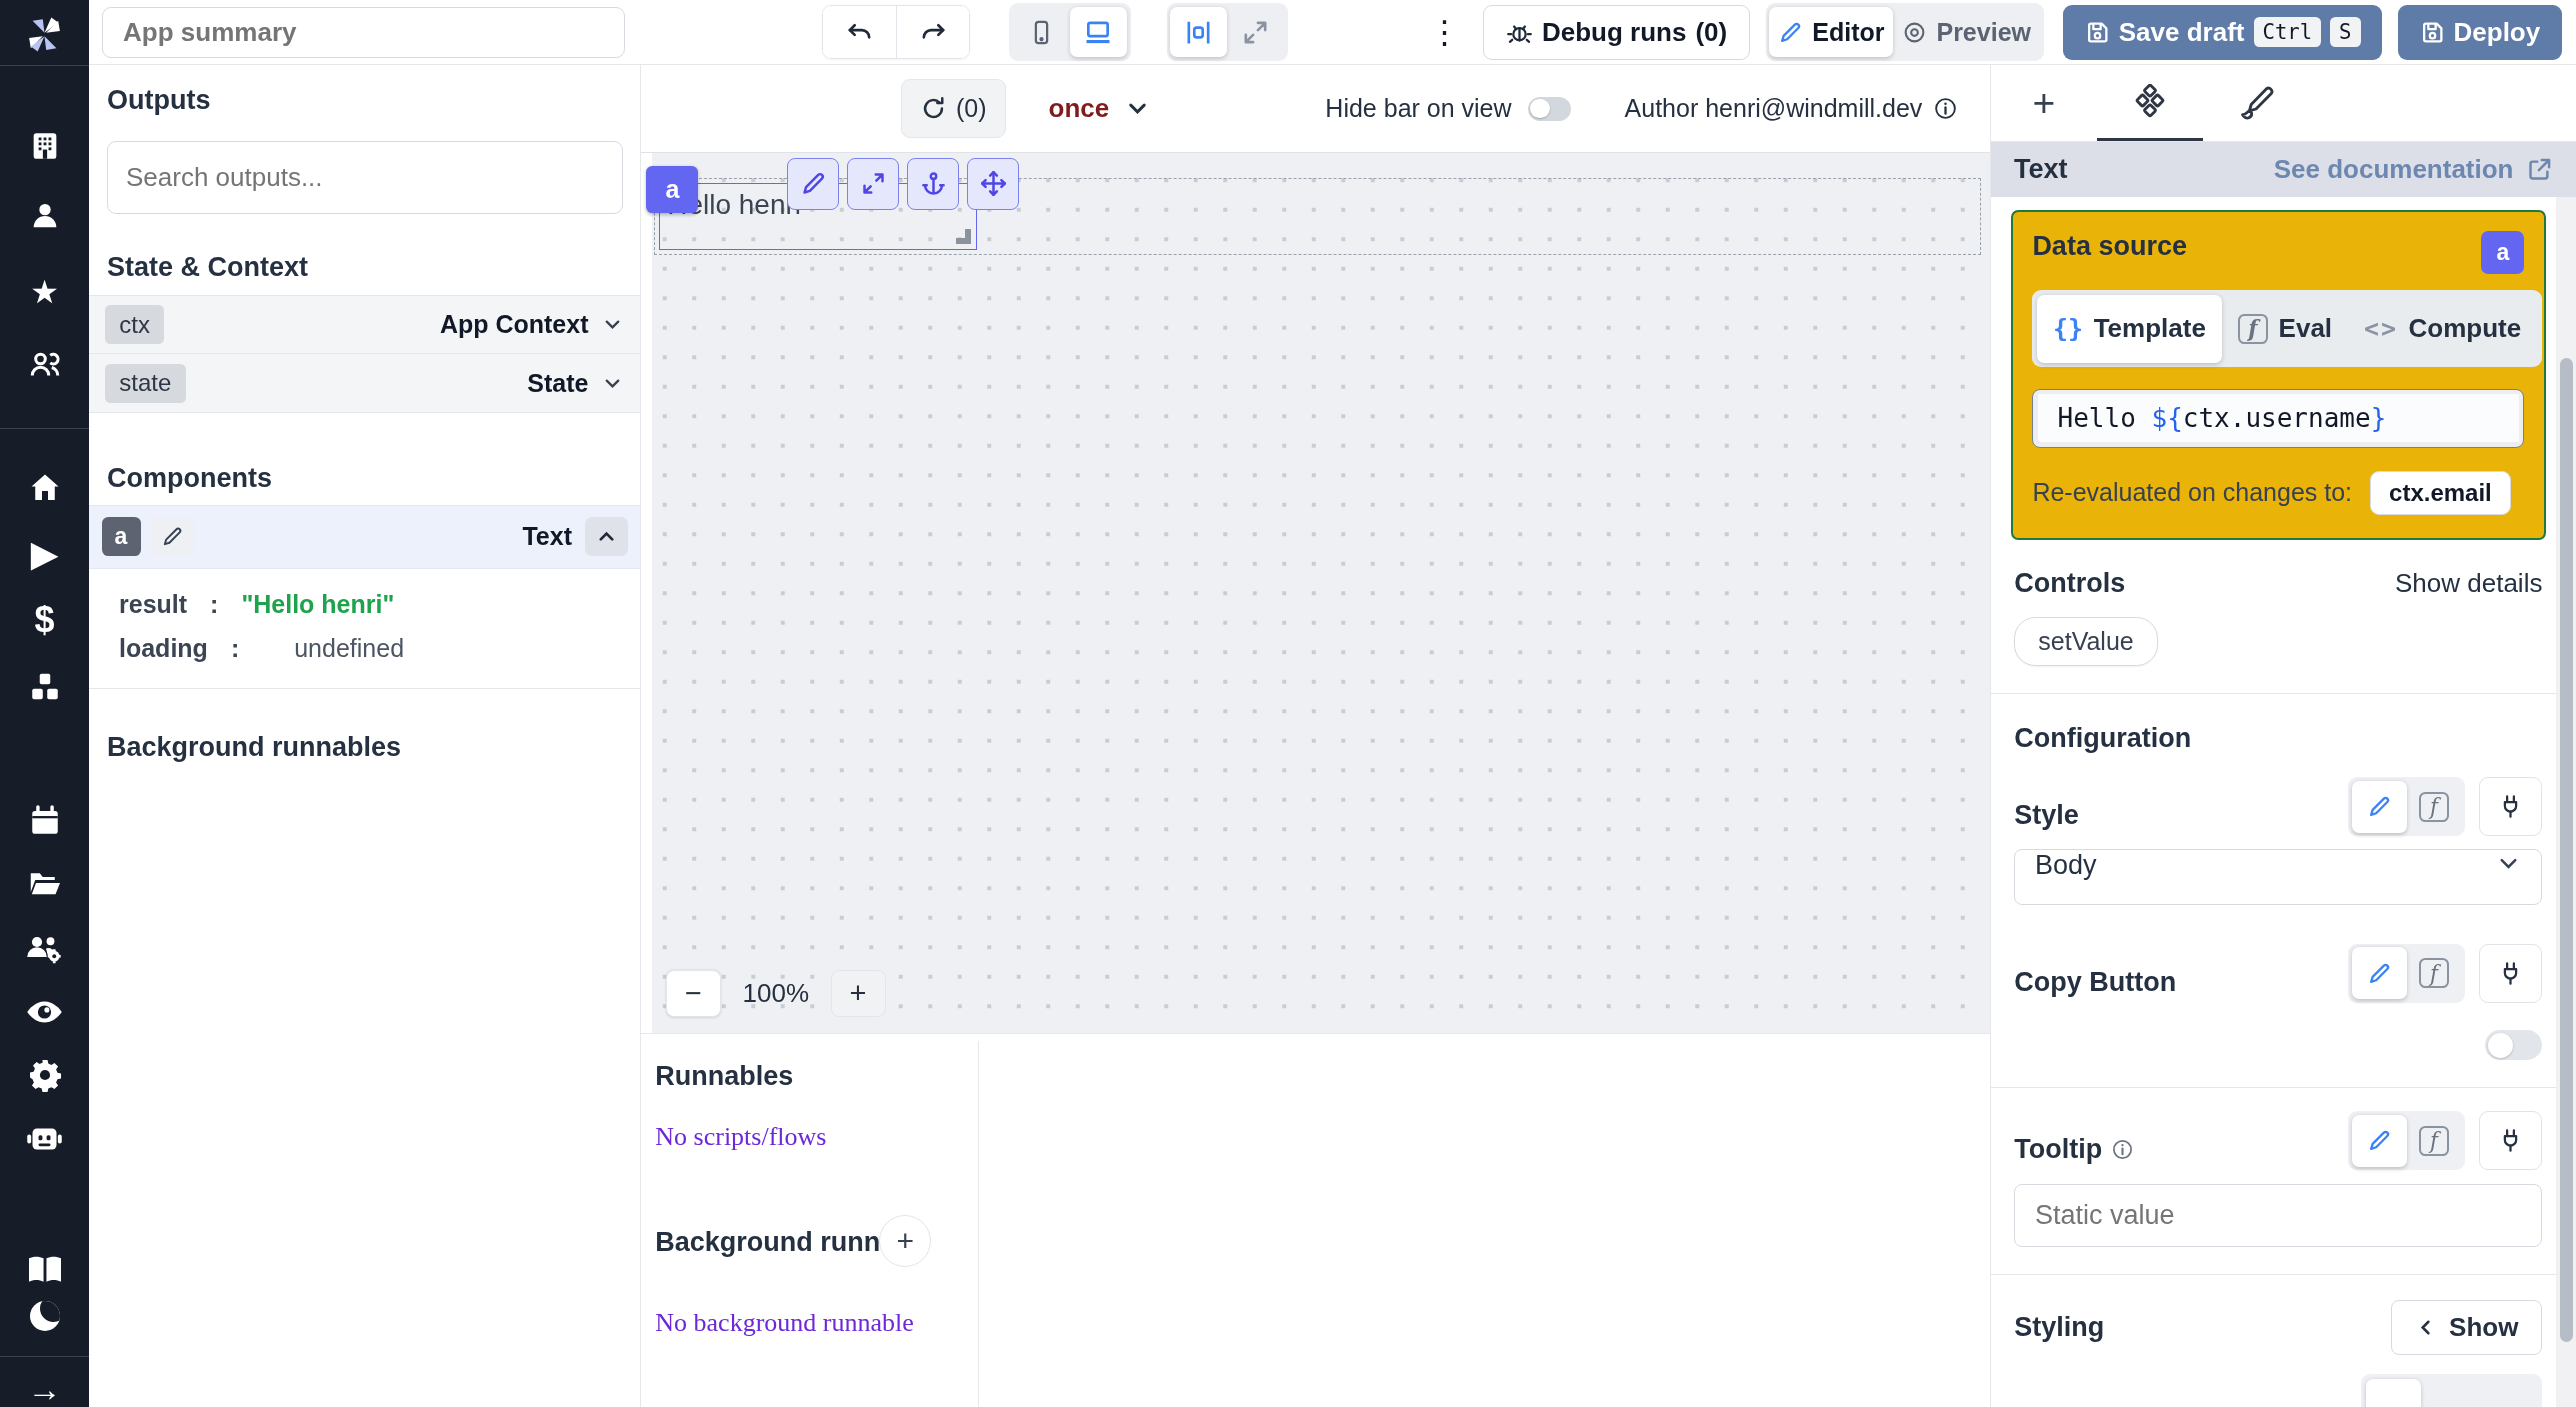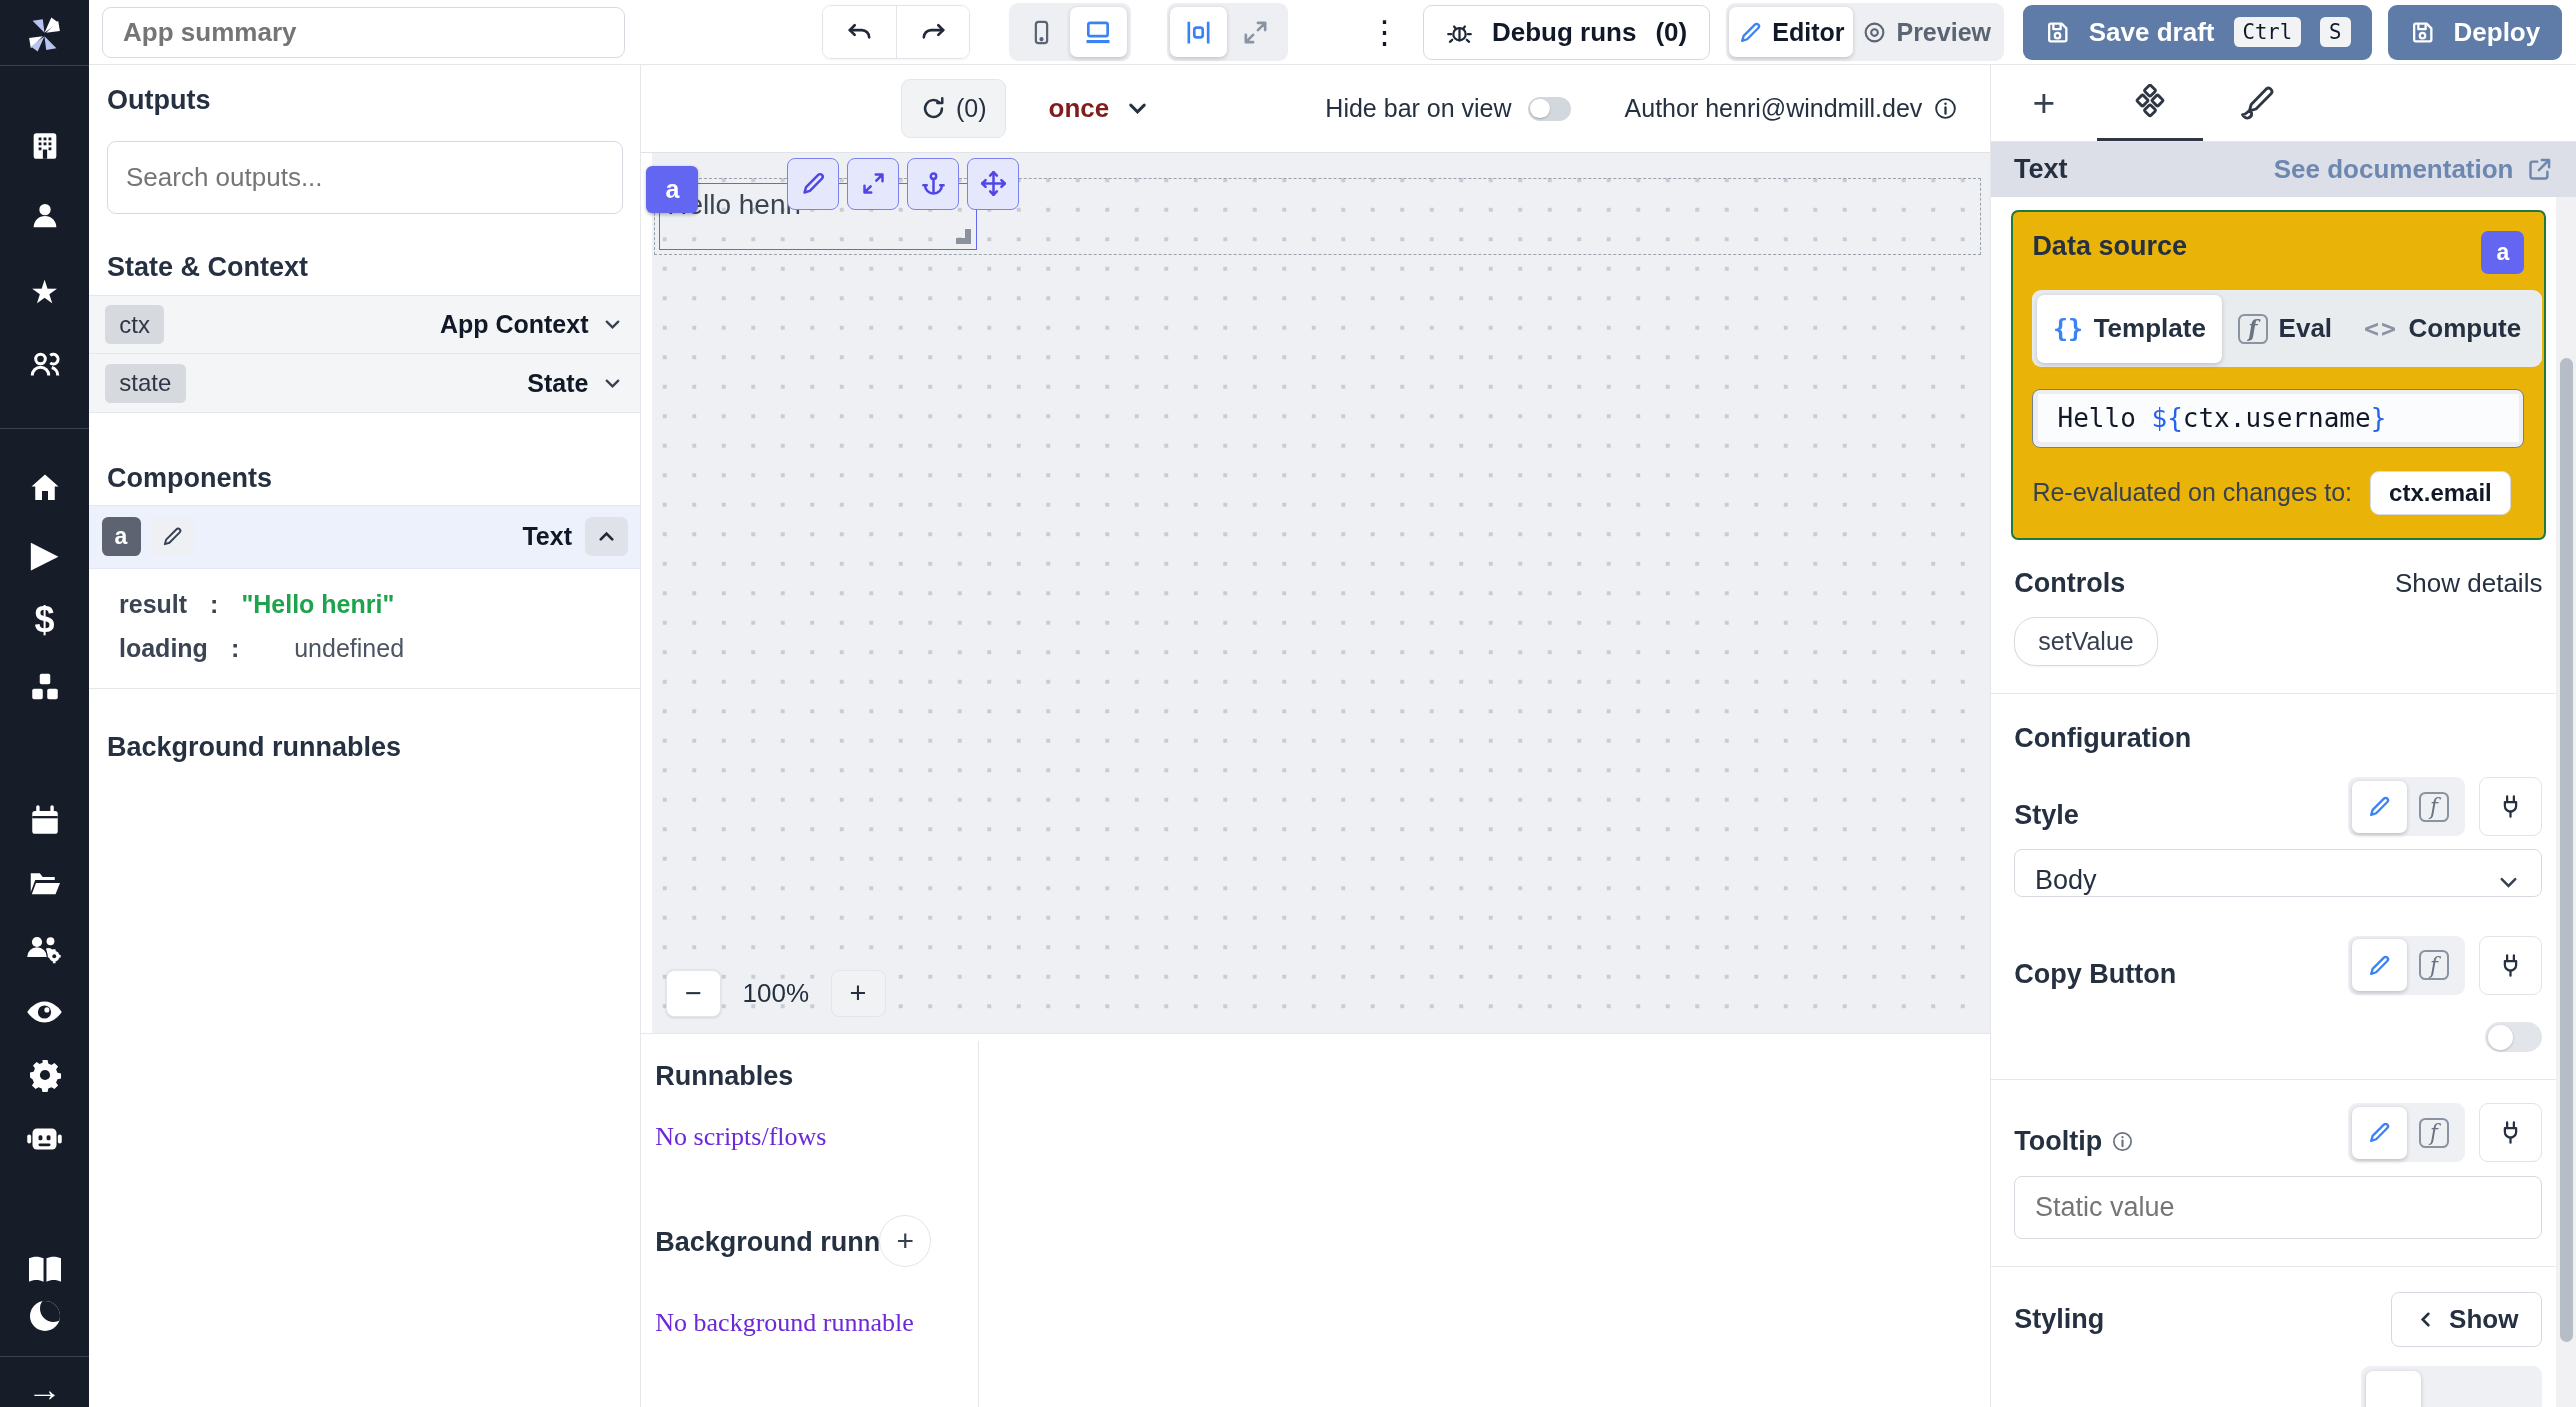--- a/index.html
+++ b/index.html
@@ -27,21 +27,21 @@
   .topbar { height:65px; flex:none; display:flex; align-items:center; border-bottom:0.9px solid var(--border); background:#fff; padding:0 14.3px 0 13.4px; }
   .appsum { width:523px; height:51px; border:1.8px solid #d6dae0; border-radius:9px; padding:0 19.7px; font-size:26px; color:#6b7280; font-weight:bold; font-family:"Liberation Sans",sans-serif; outline:none; }
   .tb-spacer { flex:1; }
   .joined { display:flex; border:1.8px solid #e2e5ea; border-radius:9px; overflow:hidden; box-shadow:0 0.9px 1.8px rgba(0,0,0,.05); margin-left:197px; }
   .joined .jb { width:73px; height:52px; display:flex; align-items:center; justify-content:center; background:#fff; }
   .joined .jb + .jb { border-left:1.8px solid #e2e5ea; }
   .seg { display:flex; align-items:center; background:var(--seg-bg); border-radius:9px; padding:3.6px; }
   .seg .cell { min-width:57px; height:50px; padding:0 9px; display:flex; align-items:center; justify-content:center; gap:9px; border-radius:7.2px; color:#5b6472; font-weight:bold; font-size:25px; }
   .seg .cell.active { background:#fff; box-shadow:0 1.8px 4.5px rgba(0,0,0,.18); color:#111827; }
   .kebab { font-size:32px; color:#111827; margin:0 23px 0 36px; }
-  .btn { display:flex; align-items:center; gap:19px; height:55px; padding:0 21.5px; border-radius:9px; font-size:26px; font-weight:bold; }
+  .btn { display:flex; align-items:center; gap:9px; height:55px; padding:0 21.5px; border-radius:9px; font-size:26px; font-weight:bold; }
   .btn.white { background:#fff; border:1.8px solid #d6dae0; color:#111827; }
   .btn.slate { background:var(--slate-btn); color:#fff; border:none; }
   .kbd { font-family:"DejaVu Sans Mono",monospace; font-size:20.6px; background:#f1f3f5; color:#111827; border-radius:5.4px; padding:2.7px 9px; font-weight:normal; }
 
   .content { flex:1; display:flex; min-height:0; }
 
   
   .lpanel { width:552px; flex:none; border-right:0.9px solid var(--border); background:#fff; position:relative; }
   .h1 { font-size:27px; font-weight:bold; color:#253041; }
   .lp-outputs { margin:19.7px 18px 0; }
@@ -137,21 +137,21 @@
   .setvalue { display:inline-block; margin-top:18px; border:1.8px solid #d6dae0; border-radius:21.5px; background:#fff; padding:9px 23px; font-size:25px; color:#374151; box-shadow:0 0.9px 1.8px rgba(0,0,0,.06); }
   .hr { border-top:0.9px solid var(--border); margin:27px -30px 0 -19.7px; }
 
   .cfg-row { display:flex; align-items:flex-end; margin-top:23px; }
   .cfg-row .lbl { font-size:27px; font-weight:bold; color:#253041; padding-bottom:5.4px; display:flex; align-items:center; gap:9px; }
   .cfg-ctls { margin-left:auto; display:flex; gap:14.3px; align-items:center; }
   .mini-seg { display:flex; align-items:center; background:#eef0f3; border-radius:9px; padding:3.6px; }
   .mini-seg .mcell { width:55px; height:52px; display:flex; align-items:center; justify-content:center; border-radius:7.2px; color:#8a93a1; }
   .mini-seg .mcell.active { background:#fff; box-shadow:0 1.8px 4.5px rgba(0,0,0,.2); color:var(--blue); }
   .plug-sm { width:63px; height:59px; background:#fff; border:1.8px solid #e0e3e8; border-radius:9px; display:flex; align-items:center; justify-content:center; color:#253041; }
-  .select { margin-top:12.5px; height:48px; border:1.8px solid #d6dae0; border-radius:8px; display:flex; align-items:flex-end; padding:0 19.7px; font-size:27px; color:#253041; }
+  .select { margin-top:12.5px; height:56px; border:1.8px solid #d6dae0; border-radius:8px; display:flex; align-items:flex-start; padding:0 19.7px; font-size:27px; color:#253041; }
   .select .chv { margin-left:auto; }
   .tog-right { display:flex; justify-content:flex-end; margin-top:27px; }
   .tog2 { width:57px; height:30px; border-radius:16px; background:#e2e6ea; position:relative; }
   .tog2 i { position:absolute; left:2.7px; top:2.7px; width:25px; height:25px; border-radius:50%; background:#fff; box-shadow:0 0.9px 2.7px rgba(0,0,0,.2); }
   .text-input { margin-top:14.3px; width:100%; height:63px; border:1.8px solid #d6dae0; border-radius:8px; padding:0 19.7px; font-size:27px; color:#253041; font-family:"Liberation Sans",sans-serif; outline:none; }
   .show-btn { margin-left:auto; display:flex; align-items:center; gap:10.7px; border:1.8px solid #d6dae0; border-radius:8px; background:#fff; padding:10.7px 23px; font-size:26px; font-weight:bold; color:#253041; }
   .align-row { display:flex; align-items:center; justify-content:flex-end; gap:23px; margin-top:19.7px; }
   .align-seg { display:flex; align-items:center; background:#eef0f3; border-radius:9px; padding:4.5px; gap:3.6px; }
   .align-cell { width:55px; height:57px; display:flex; align-items:center; justify-content:center; border-radius:7.2px; color:#8a93a1; }
   .align-cell.active { background:#fff; box-shadow:0 1.8px 4.5px rgba(0,0,0,.2); color:var(--blue); }

